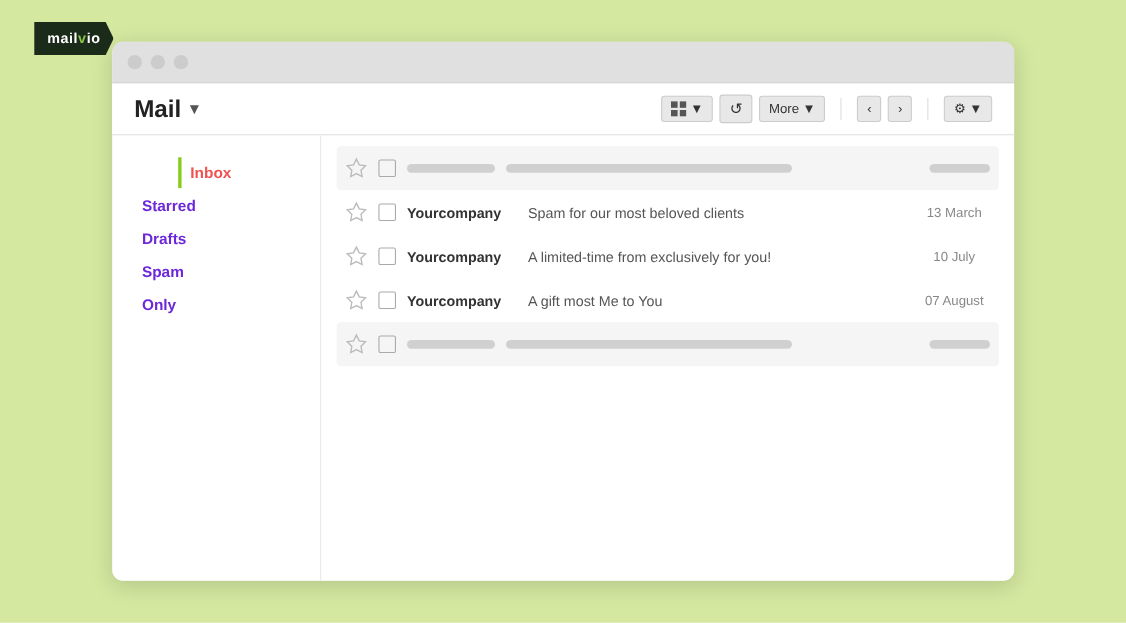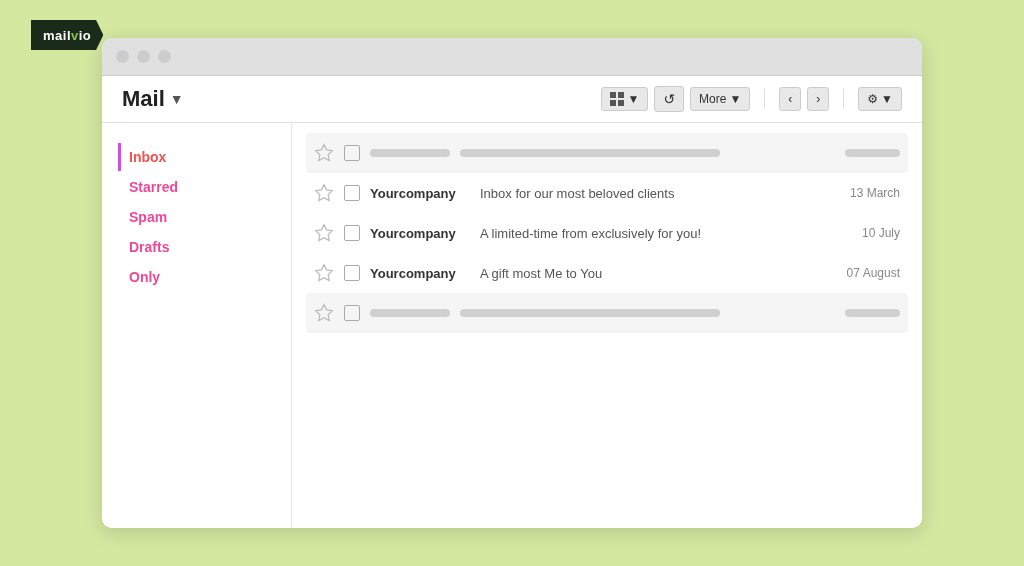--- a/index.html
+++ b/index.html
@@ -150,28 +150,29 @@
     .sidebar-nav {
       display: flex;
       flex-direction: column;
       gap: 2px;
     }
 
     .sidebar-item {
       padding: 6px 8px;
       font-size: 14px;
       font-weight: 600;
-      color: #ec4899;
+      color: #6d28d9;
       cursor: pointer;
       border-left: 3px solid transparent;
     }
 
     .sidebar-item.active {
       color: #f05252;
-      border-left: 3px solid #d946ef;
+      border-left: 3px solid #84cc16;
+      margin-left: 44px;
     }
 
     
     .email-list {
       flex: 1;
       display: flex;
       flex-direction: column;
       padding: 10px 14px;
       gap: 0;
       overflow: hidden;
@@ -221,21 +222,21 @@
       flex: 1;
       font-size: 13px;
       color: #555;
     }
 
     .email-date {
       font-size: 12px;
       color: #888;
       flex-shrink: 0;
       width: 65px;
-      text-align: right;
+      text-align: center;
     }
 
     
     .placeholder-line {
       height: 8px;
       background: #d0d0d0;
       border-radius: 4px;
     }
 
     .ph-sender { width: 80px; }
@@ -336,24 +337,24 @@
         <div class="sidebar">
 
           <nav class="sidebar-nav">
             <div class="sidebar-item active">
               <span>Inbox</span>
             </div>
             <div class="sidebar-item">
               <span>Starred</span>
             </div>
             <div class="sidebar-item">
+              <span>Drafts</span>
+            </div>
+            <div class="sidebar-item">
               <span>Spam</span>
-            </div>
-            <div class="sidebar-item">
-              <span>Drafts</span>
             </div>
             <div class="sidebar-item">
               <span>Only</span>
             </div>
           </nav>
         </div>
 
         <div class="email-list">
 
           <div class="email-row placeholder">
@@ -367,21 +368,21 @@
             </div>
             <div class="placeholder-line ph-date"></div>
           </div>
 
           <div class="email-row real">
             <svg class="star-icon" viewBox="0 0 24 24" fill="none" stroke="#bbb" stroke-width="1.5">
               <polygon points="12,2 15.09,8.26 22,9.27 17,14.14 18.18,21.02 12,17.77 5.82,21.02 7,14.14 2,9.27 8.91,8.26"></polygon>
             </svg>
             <div class="checkbox"></div>
             <span class="email-sender">Yourcompany</span>
-            <span class="email-subject">Inbox for our most beloved clients</span>
+            <span class="email-subject">Spam for our most beloved clients</span>
             <span class="email-date">13 March</span>
           </div>
 
           <div class="email-row real">
             <svg class="star-icon" viewBox="0 0 24 24" fill="none" stroke="#bbb" stroke-width="1.5">
               <polygon points="12,2 15.09,8.26 22,9.27 17,14.14 18.18,21.02 12,17.77 5.82,21.02 7,14.14 2,9.27 8.91,8.26"></polygon>
             </svg>
             <div class="checkbox"></div>
             <span class="email-sender">Yourcompany</span>
             <span class="email-subject">A limited-time from exclusively for you!</span>

